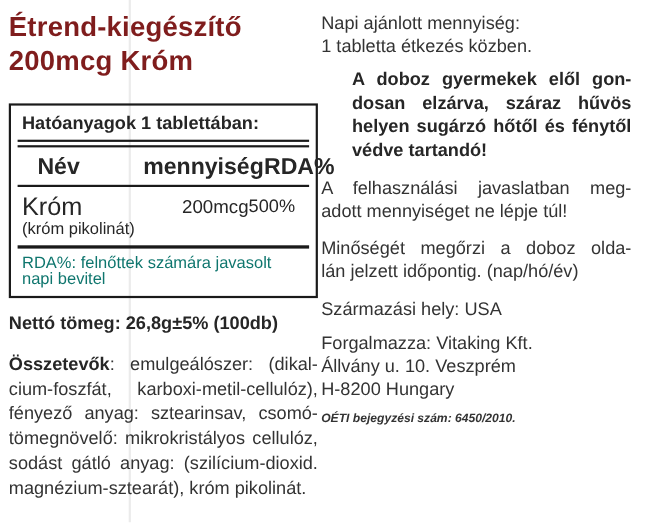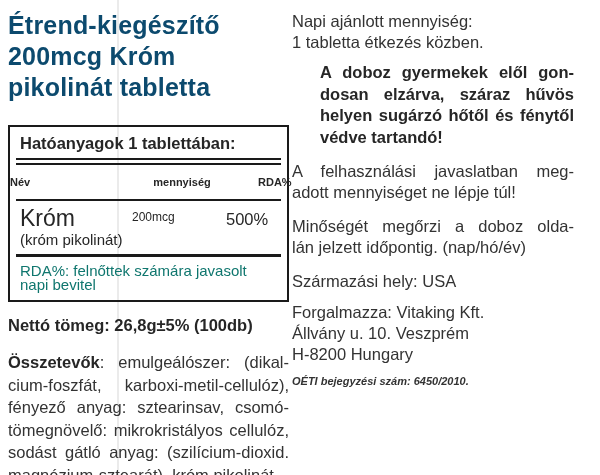--- a/index.html
+++ b/index.html
@@ -6,39 +6,39 @@
   body{
     width:600px;height:475px;position:relative;overflow:hidden;
     background:#ffffff;color:#333;
     font-family:"Liberation Sans",sans-serif;
     -webkit-font-smoothing:antialiased;
   }
   .crease{position:absolute;left:117px;top:0;width:2px;height:475px;background:#ebebeb;}
   .left-col{position:absolute;left:8px;top:10px;width:281px;}
   .right-col{position:absolute;left:292px;top:11px;width:282px;}
 
-  .title{font-size:25px;font-weight:700;line-height:31px;color:#0c4a6e;letter-spacing:.2px;}
+  .title{font-size:25px;font-weight:700;line-height:31px;color:#7f1d1d;letter-spacing:.2px;}
 
   
   .ln{text-align:justify;text-align-last:justify;white-space:normal;}
   .ln.last{text-align-last:left;}
   .noj .ln{text-align:left;text-align-last:left;}
 
   
   .facts{border:2px solid #1a1a1a;margin-top:22px;color:#262626;}
   .ft-header{font-size:16.5px;font-weight:700;line-height:19px;padding:7px 10px 5px 10px;}
   .rule-double{height:3px;border-top:2px solid #1a1a1a;border-bottom:2px solid #1a1a1a;margin:0 6px;}
-  .ft-cols{display:grid;grid-template-columns:96px 110px 1fr;font-size:11px;font-weight:700;line-height:19px;padding:8px 12px 7px 0;gap:21px;}
+  .ft-cols{display:grid;grid-template-columns:96px 110px 1fr;font-size:21px;font-weight:700;line-height:19px;padding:8px 12px 7px 24px;}
   .c2{text-align:center;}
   .c3{text-align:right;}
   .rule-thin{border-top:2px solid #1a1a1a;margin:0 6px;}
   .ft-row{display:grid;grid-template-columns:112px 94px 1fr;padding:4px 12px 6px 10px;}
   .ft-name-big{font-size:23px;line-height:26px;font-weight:400;}
   .ft-name-sub{font-size:15px;line-height:17px;}
-  .ft-amt{text-align:left;font-size:12px;padding-top:5px;}
+  .ft-amt{text-align:right;font-size:17px;padding-top:5px;}
   .ft-rda{font-size:16.5px;padding-top:5px;}
   .rule-thick{border-top:3px solid #1a1a1a;margin:0 6px;}
   .ft-note{font-size:15px;line-height:14px;padding:7px 10px 8px;color:#0f766e;}
 
   .net-weight{font-weight:700;font-size:16.5px;margin-top:14px;color:#262626;}
 
   .ingredients{margin-top:16px;font-size:16.5px;line-height:22.5px;}
   .ingredients b{color:#262626;}
 
   .para{font-size:16.5px;line-height:21px;margin:0 0 13px;}
@@ -51,21 +51,20 @@
 </head>
 <body>
 
 <div class="crease"></div>
 
 <div class="left-col">
 
   <div class="title noj">
       <div class="ln">Étrend-kiegészítő</div>
       <div class="ln">200mcg Króm</div>
-      <div class="ln last">pikolinát tabletta</div>
     </div>
 
   <div class="facts">
     <div class="ft-header">Hatóanyagok 1 tablettában:</div>
     <div class="rule-double"></div>
     <div class="ft-cols">
       <span class="c1">Név</span>
       <span class="c2">mennyiség</span>
       <span class="c3">RDA%</span>
     </div>

